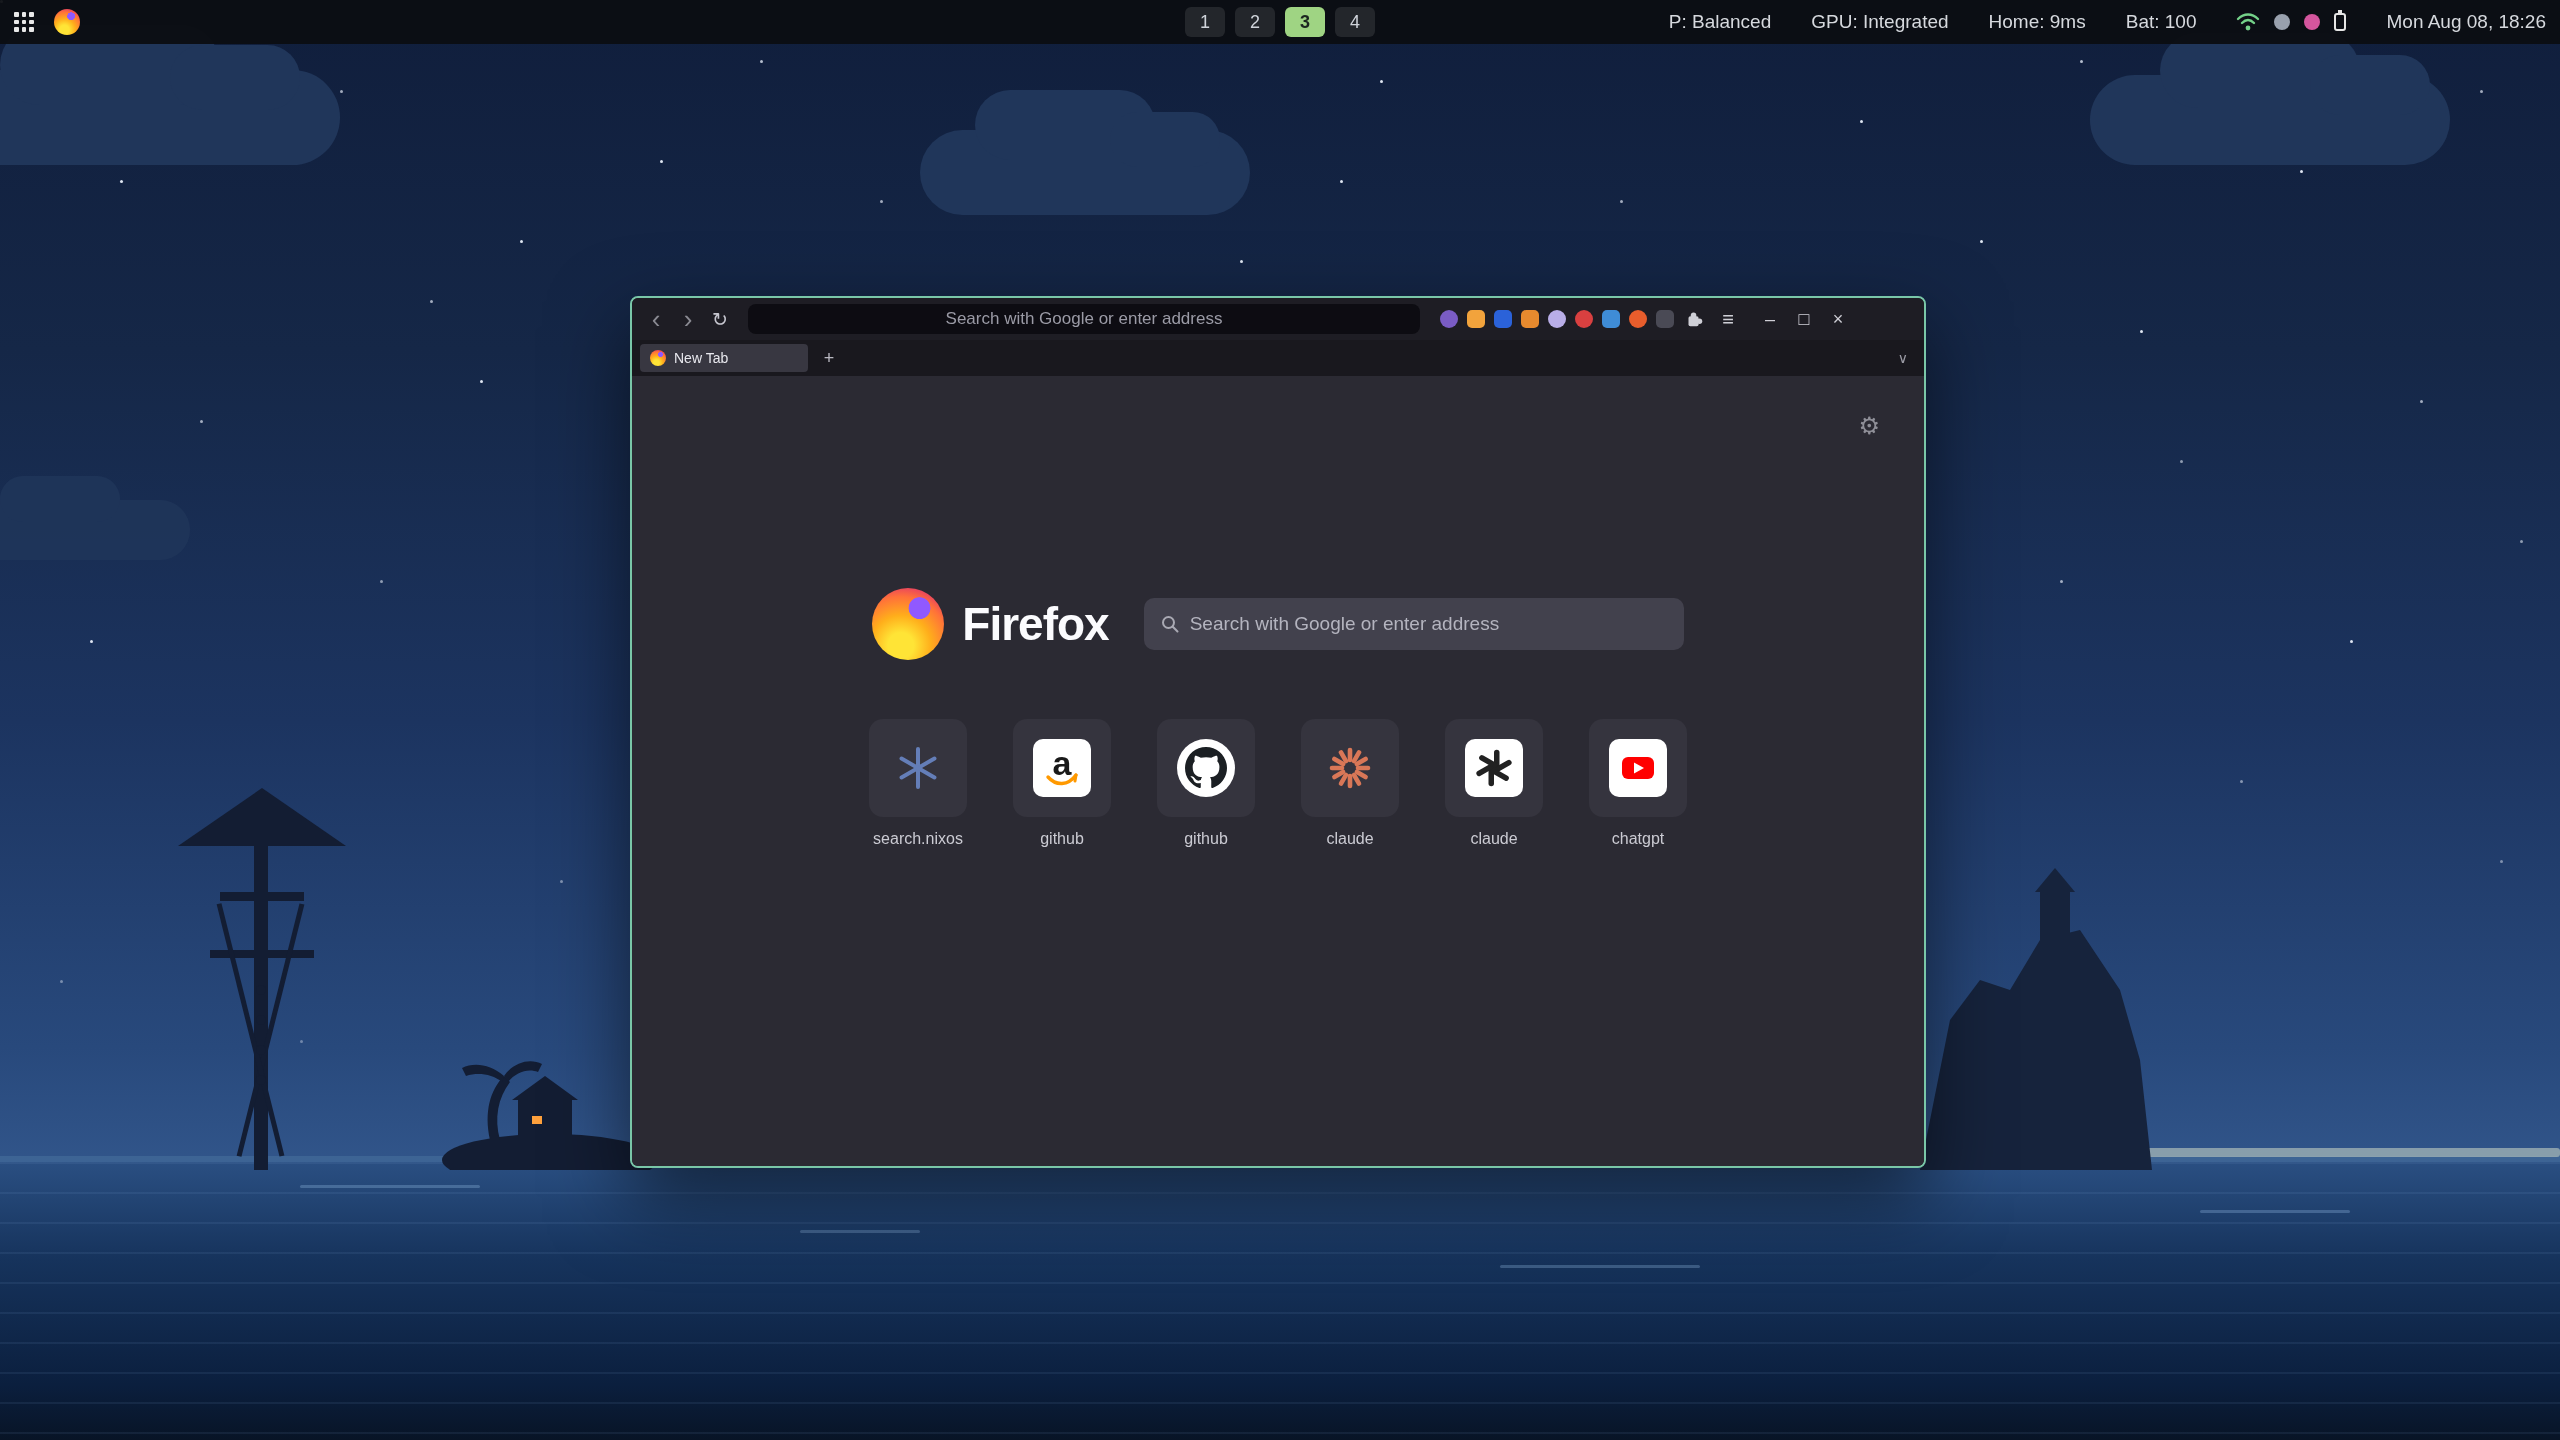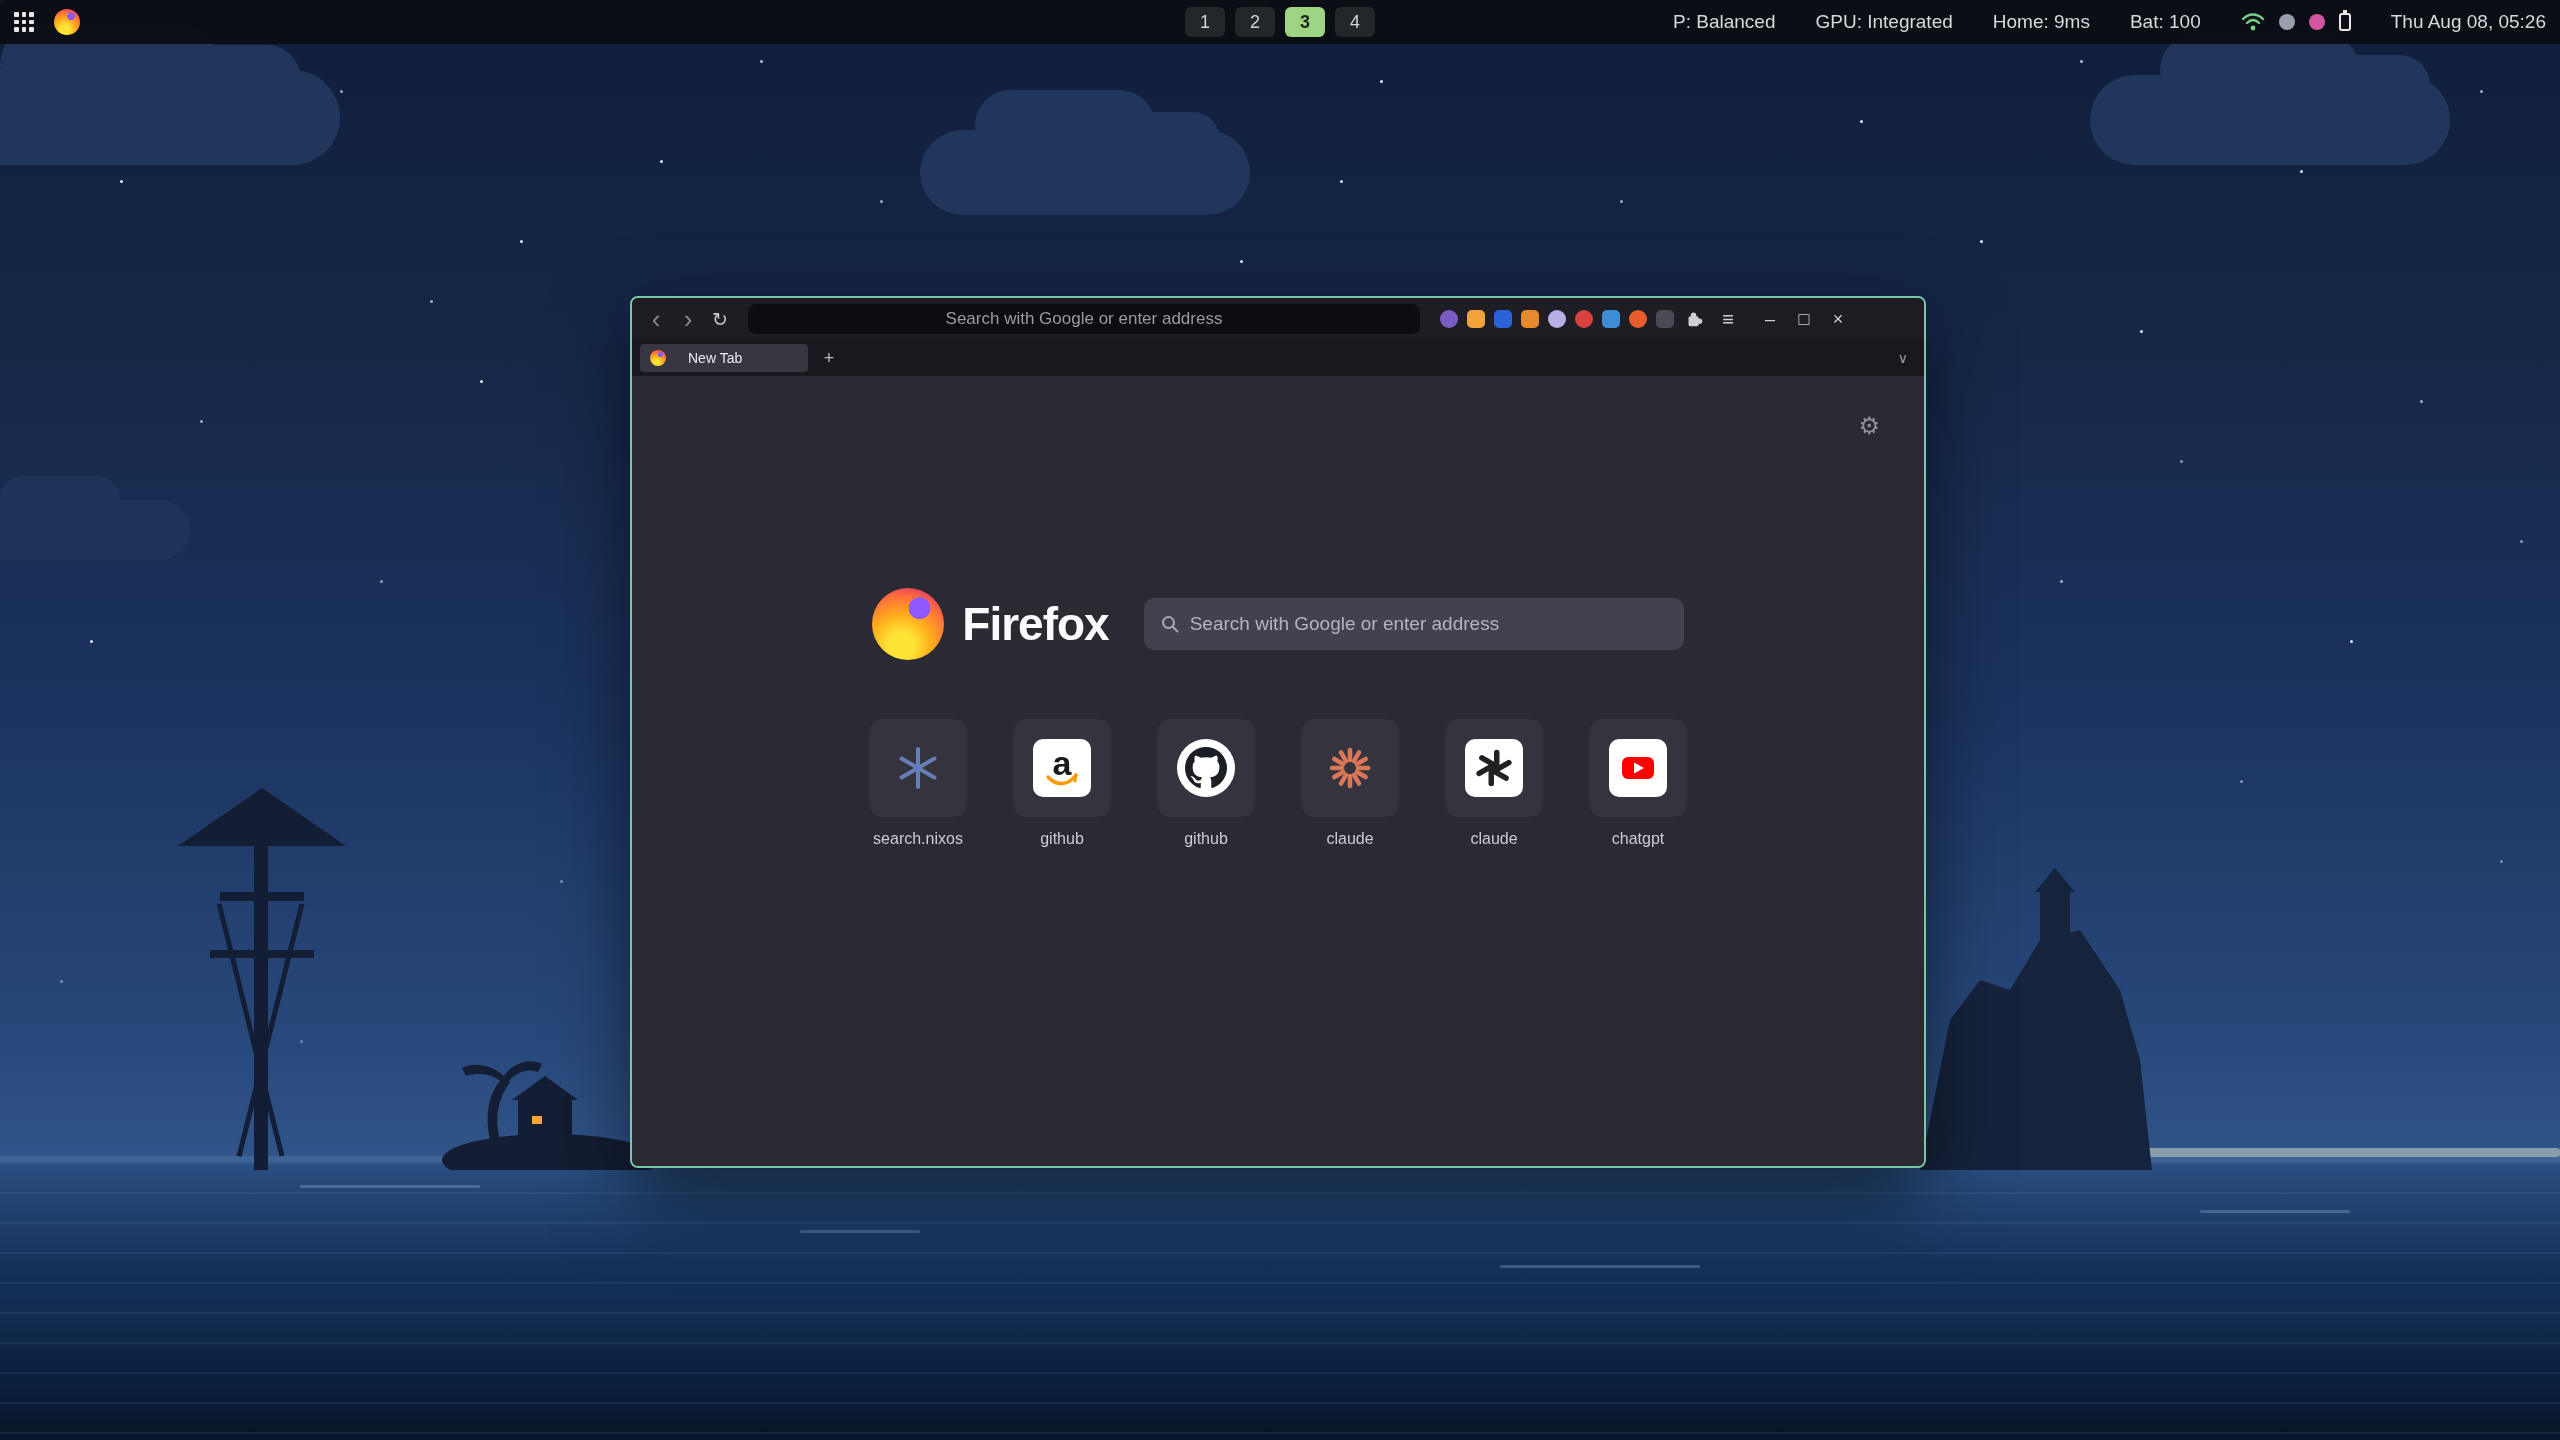--- a/index.html
+++ b/index.html
@@ -87,21 +87,21 @@
   .ext { width:18px; height:18px; border-radius:5px; cursor:pointer; }
   .ext.round { border-radius:50%; }
   .e1{background:#7a5cc5}.e2{background:#f2a33c}.e3{background:#2b62d9}.e4{background:#e78a2e}
   .e5{background:#b9aee8}.e6{background:#d94040}.e7{background:#3f8cd6}.e8{background:#e85d2c}.e9{background:#4a4a55}
   .tool-glyph { width:28px; height:28px; display:flex; align-items:center; justify-content:center;
     color:#cfcfd6; font-size:20px; cursor:pointer; border-radius:4px; }
   .win-controls { display:flex; align-items:center; gap:6px; margin-left:10px; }
   .win-controls .tool-glyph { font-size:18px; }
   .tabstrip { height:36px; background:#19181e; display:flex; align-items:center; padding:0 8px; flex:none; }
   .tab { width:168px; height:28px; background:#383741; border-radius:4px; display:flex; align-items:center;
-    gap:22px; padding:0 10px; cursor:pointer; }
+    gap:8px; padding:0 10px; cursor:pointer; }
   .tab-label { color:#e8e8ee; font-size:14px; white-space:nowrap; }
   .newtab-btn { width:26px; height:26px; margin-left:8px; display:flex; align-items:center; justify-content:center;
     color:#b9b9c2; font-size:18px; border-radius:4px; cursor:pointer; }
   .tabs-chevron { margin-left:auto; margin-right:8px; color:#9a9aa4; font-size:14px; cursor:pointer; }
   .content { flex:1; position:relative; background:#2b2a33; }
   .gear { position:absolute; top:36px; right:44px; color:#8f8f98; font-size:24px; cursor:pointer; }
 
   .hero { position:absolute; left:0; top:212px; width:100%; display:flex; align-items:center;
     justify-content:center; gap:18px; }
   .ff-logo { width:72px; height:72px; flex:none; }
@@ -211,21 +211,21 @@
           <g fill="none" stroke="#74d189" stroke-width="2.4" stroke-linecap="round">
             <path d="M2 7 C8 1, 16 1, 22 7"></path>
             <path d="M6 11 C10 7, 14 7, 18 11"></path>
           </g>
           <circle cx="12" cy="16" r="2.4" fill="#74d189"></circle>
         </svg>
         <div class="dot-icon" style="background:#98a0ad;"></div>
         <div class="dot-icon" style="background:#d4569e;"></div>
         <div class="battery-shell"></div>
       </div>
-      <span>Thu Aug 08, 05:26</span>
+      <span>Mon Aug 08, 18:26</span>
     </div>
   </header>
 
   <section class="window">
 
     <div class="toolbar">
       <div class="nav-btn">‹</div>
       <div class="nav-btn">›</div>
       <div class="nav-btn reload">↻</div>
       <input class="urlbar" placeholder="Search with Google or enter address" style="">

